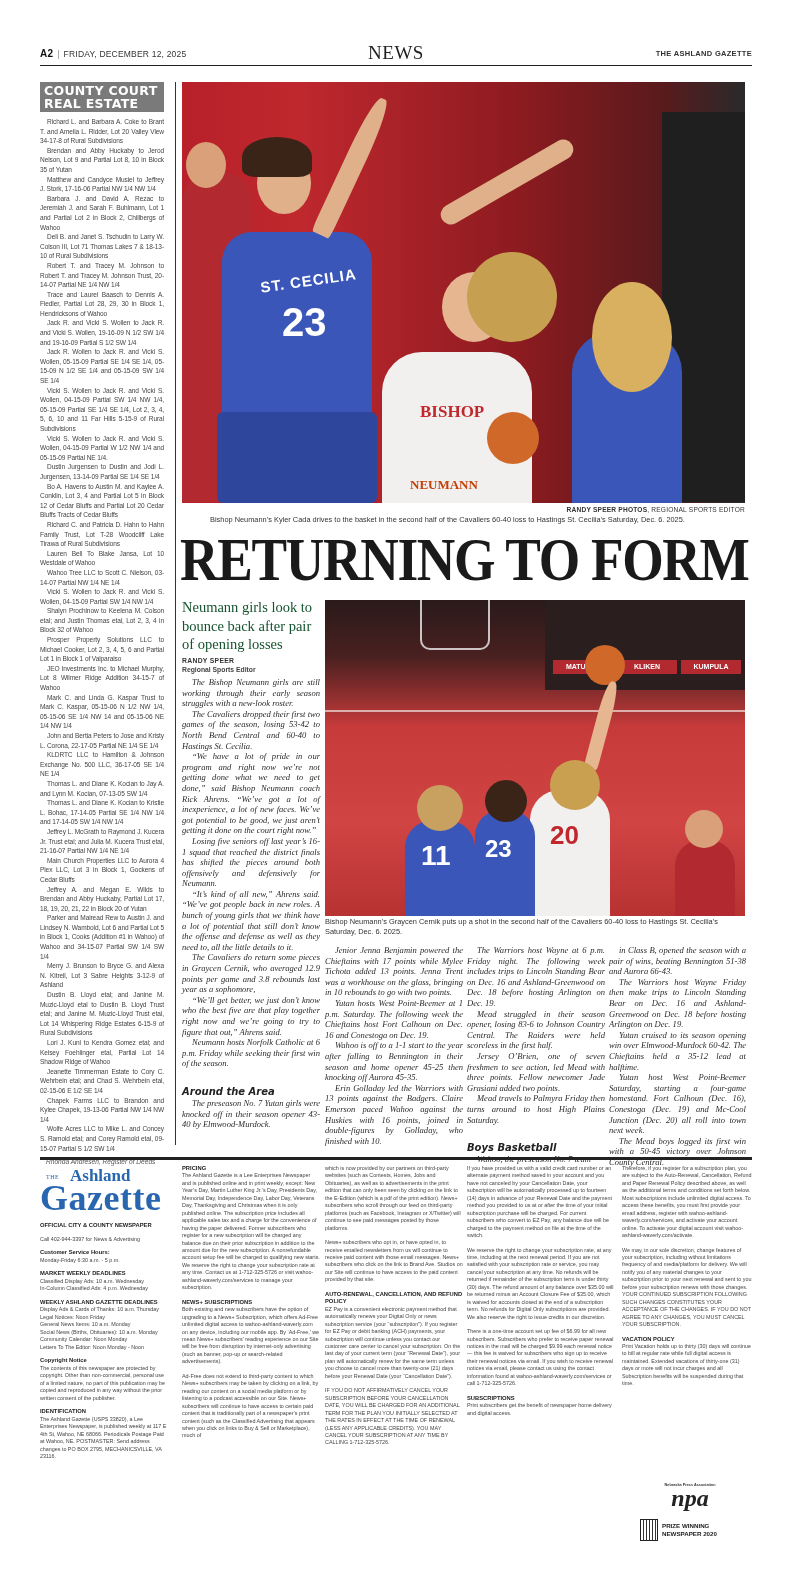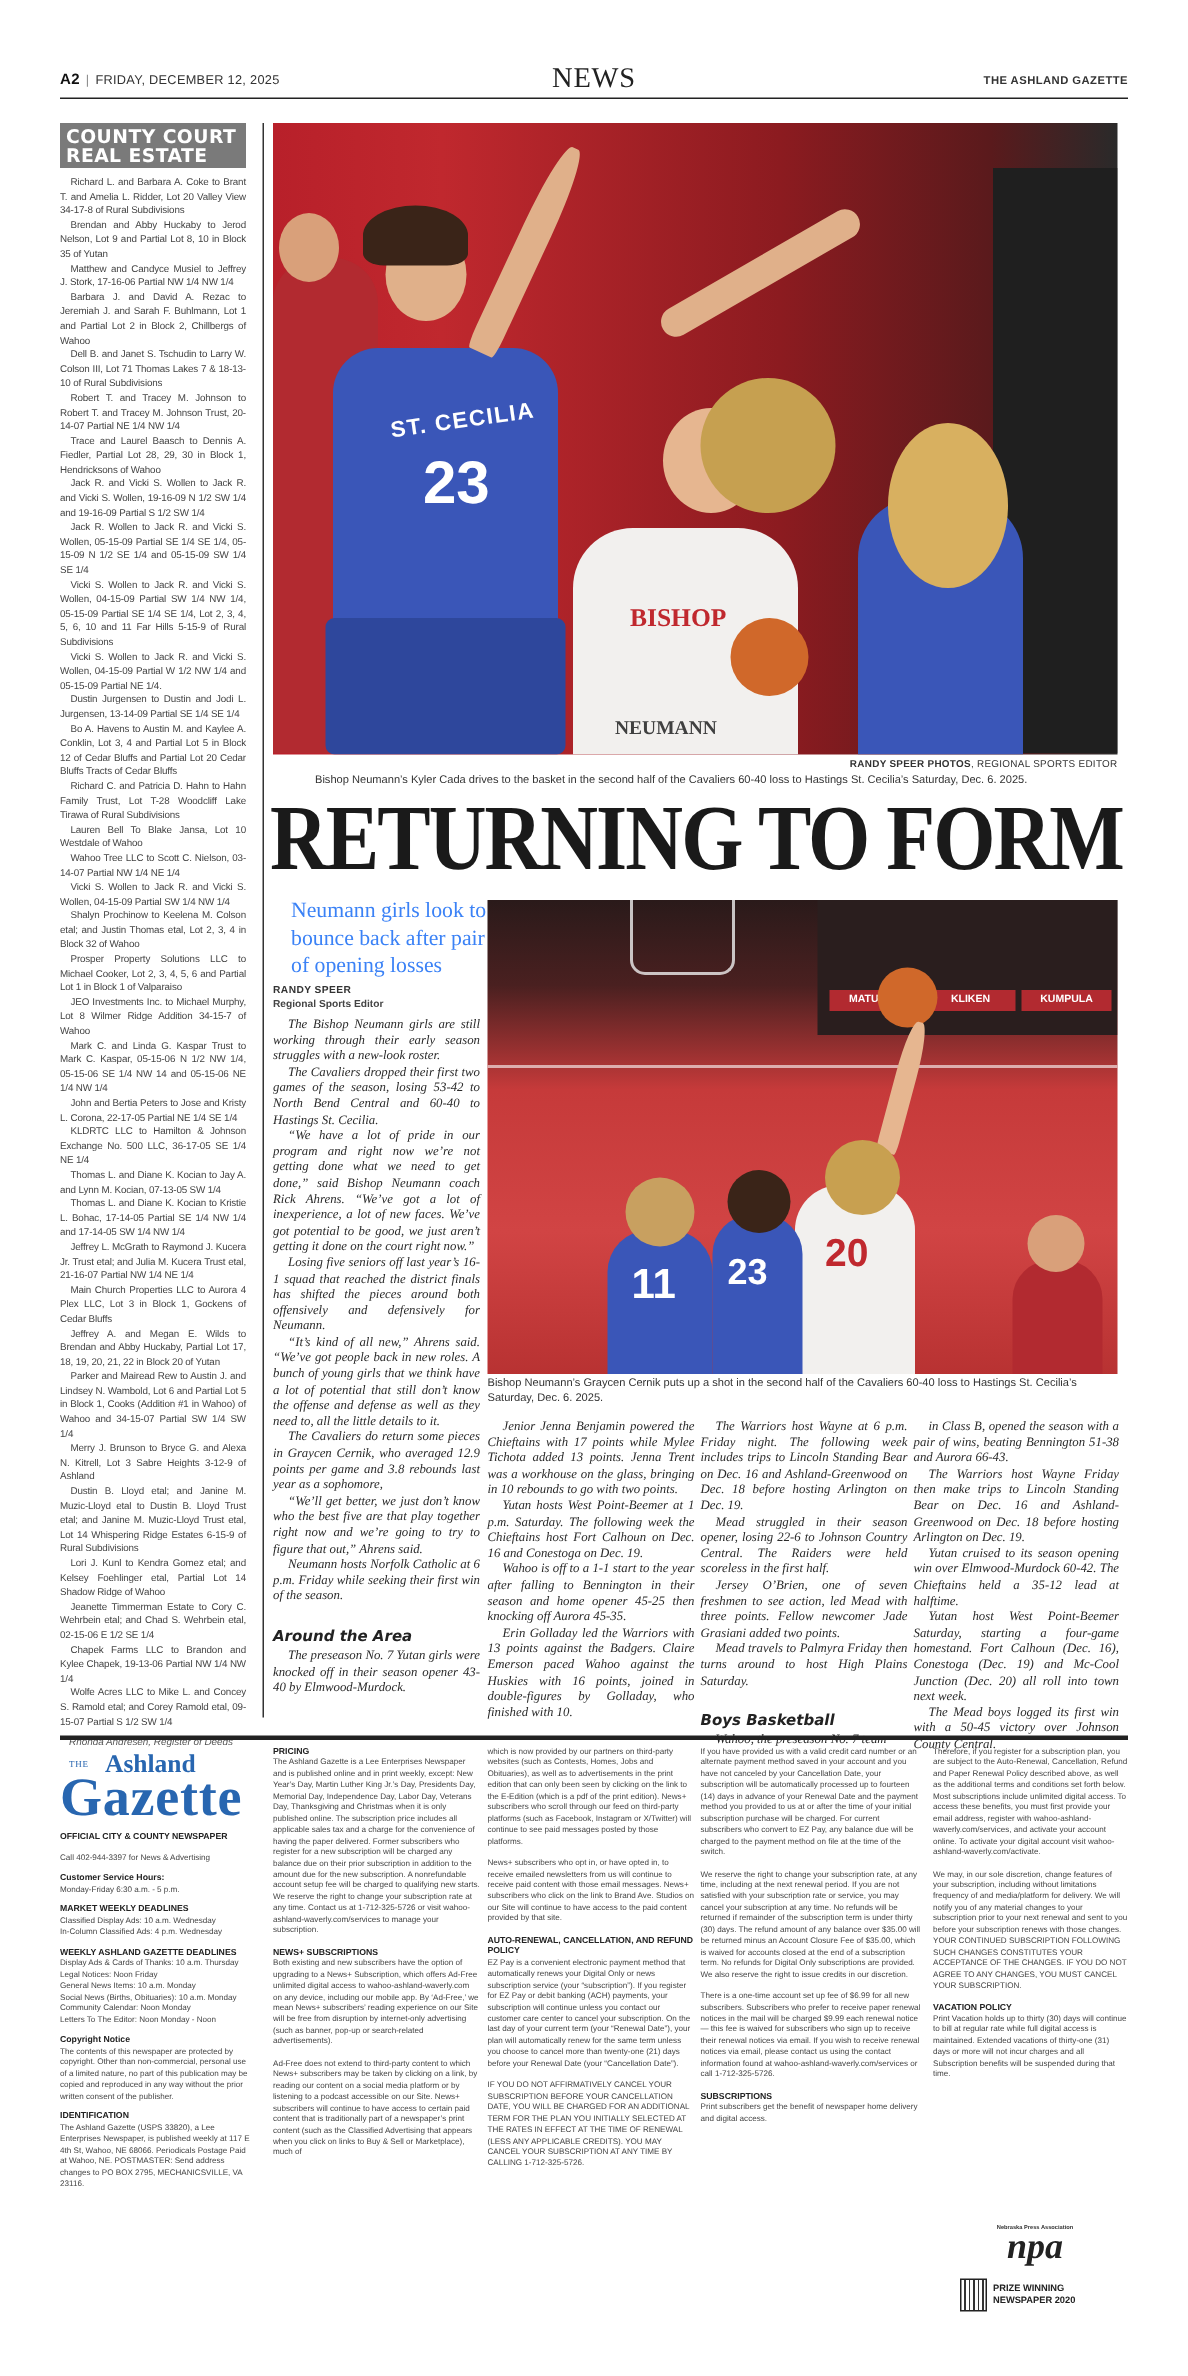--- a/index.html
+++ b/index.html
@@ -31,21 +31,21 @@
   .photo2 { left: 325px; top: 600px; width: 420px; height: 316px;
     background: linear-gradient(180deg, #2a1a1a 0%, #4a2020 18%, #c63a3a 40%, #d14444 70%, #b83232 100%); }
 
   .caption-credit { position: absolute; right: 47px; top: 506px; font-size: 6.6px; font-weight: bold; color: #333; letter-spacing: 0.2px; }
   .caption-credit span { font-weight: normal; }
   .caption1 { position: absolute; left: 182px; top: 515px; font-size: 7.4px; color: #333; margin-left: 28px; }
 
   .headline { position: absolute; left: 180px; top: 527px; width: 570px; font-family: "Liberation Serif", serif; font-weight: bold; font-size: 62px; line-height: 64px; letter-spacing: -1.5px; color: #1a1a1a; transform: scaleX(0.86); transform-origin: left; white-space: nowrap; }
 
   
-  .deck { position: absolute; left: 182px; top: 598px; width: 138px; font-family: "Liberation Serif", serif; font-size: 14.5px; line-height: 18.5px; color: #3b82f6; margin-left: 12px; }
+  .deck { position: absolute; left: 182px; top: 598px; width: 138px; font-family: "Liberation Serif", serif; font-size: 14.5px; line-height: 18.5px; color: #14532d; }
   .byline { position: absolute; left: 182px; top: 656px; font-size: 6.8px; line-height: 9px; color: #333; }
   .byline b { display: block; letter-spacing: 0.3px; }
   .byline .role { font-weight: bold; color: #444; }
 
   .col { position: absolute; font-family: "Liberation Serif", serif; font-size: 8.55px; line-height: 10.6px; color: #2a2a2a; text-align: justify; font-style: italic; }
   .col p { text-indent: 10px; }
   .col1 { left: 182px; top: 677px; width: 138px; }
   .col2 { left: 325px; top: 945px; width: 138px; }
   .col3 { left: 467px; top: 945px; width: 138px; }
   .col4 { left: 609px; top: 945px; width: 137px; }
@@ -148,21 +148,21 @@
     <div style="position:absolute;left:60px;top:68px;font-size:40px;font-weight:bold;color:#fff;">23</div>
   </div>
   <div class="fig" style="left:35px;top:330px;width:160px;height:91px;background:#2e479c;border-radius:6px;"></div>
   <div class="fig" style="left:160px;top:10px;width:20px;height:150px;background:#e0b08a;transform:rotate(25deg);"></div>
   <div class="fig" style="left:250px;top:90px;width:150px;height:20px;background:#e0b08a;transform:rotate(-30deg);border-radius:10px;"></div>
 
   <div class="fig" style="left:260px;top:190px;width:64px;height:70px;background:#e6b690;border-radius:50%;"></div>
   <div class="fig" style="left:285px;top:170px;width:90px;height:90px;background:#c6a050;border-radius:50%;"></div>
   <div class="fig" style="left:200px;top:270px;width:150px;height:151px;background:#f2f0ee;border-radius:40px 40px 0 0;">
     <div style="position:absolute;left:38px;top:50px;font-size:17px;font-weight:bold;color:#c0282e;font-family:'Liberation Serif',serif;">BISHOP</div>
-    <div style="position:absolute;left:28px;top:125px;font-size:13px;font-weight:bold;color:#404040;font-family:'Liberation Serif',serif;">NEUMANN</div>
+    <div style="position:absolute;left:28px;top:125px;font-size:13px;font-weight:bold;color:#c2410c;font-family:'Liberation Serif',serif;">NEUMANN</div>
   </div>
   <div class="fig" style="left:305px;top:330px;width:52px;height:52px;background:#d0682a;border-radius:50%;"></div>
 
   <div class="fig" style="left:390px;top:250px;width:110px;height:171px;background:#3a56b8;border-radius:40px 40px 0 0;"></div>
   <div class="fig" style="left:410px;top:200px;width:80px;height:110px;background:#d8b060;border-radius:50%;"></div>
 </div>
 <div class="caption-credit"><b>RANDY SPEER PHOTOS</b><span>, REGIONAL SPORTS EDITOR</span></div>
 <div class="caption1">Bishop Neumann’s Kyler Cada drives to the basket in the second half of the Cavaliers 60-40 loss to Hastings St. Cecilia’s Saturday, Dec. 6. 2025.</div>
 
 <div class="headline">RETURNING TO FORM</div>
@@ -221,21 +221,21 @@
 
 <div class="col col2" id="col2">
     <p>Jenior Jenna Benjamin powered the Chieftains with 17 points while Mylee Tichota added 13 points. Jenna Trent was a workhouse on the glass, bringing in 10 rebounds to go with two points.</p>
     <p>Yutan hosts West Point-Beemer at 1 p.m. Saturday. The following week the Chieftains host Fort Calhoun on Dec. 16 and Conestoga on Dec. 19.</p>
     <p>Wahoo is off to a 1-1 start to the year after falling to Bennington in their season and home opener 45-25 then knocking off Aurora 45-35.</p>
     <p>Erin Golladay led the Warriors with 13 points against the Badgers. Claire Emerson paced Wahoo against the Huskies with 16 points, joined in double-figures by Golladay, who finished with 10.</p>
   </div>
 <div class="col col3">
   <div id="col3">
       <p>The Warriors host Wayne at 6 p.m. Friday night. The following week includes trips to Lincoln Standing Bear on Dec. 16 and Ashland-Greenwood on Dec. 18 before hosting Arlington on Dec. 19.</p>
-      <p>Mead struggled in their season opener, losing 22-6 to Johnson Country Central. The Raiders were held scoreless in the first half.</p>
+      <p>Mead struggled in their season opener, losing 83-6 to Johnson Country Central. The Raiders were held scoreless in the first half.</p>
       <p>Jersey O’Brien, one of seven freshmen to see action, led Mead with three points. Fellow newcomer Jade Grasiani added two points.</p>
       <p>Mead travels to Palmyra Friday then turns around to host High Plains Saturday.</p>
     </div>
   <div class="subhead">Boys Basketball</div>
   <div id="col3b">
       <p>Wahoo, the preseason No. 7 team</p>
     </div>
 </div>
 <div class="col col4" id="col4">
     <p>in Class B, opened the season with a pair of wins, beating Bennington 51-38 and Aurora 66-43.</p>

